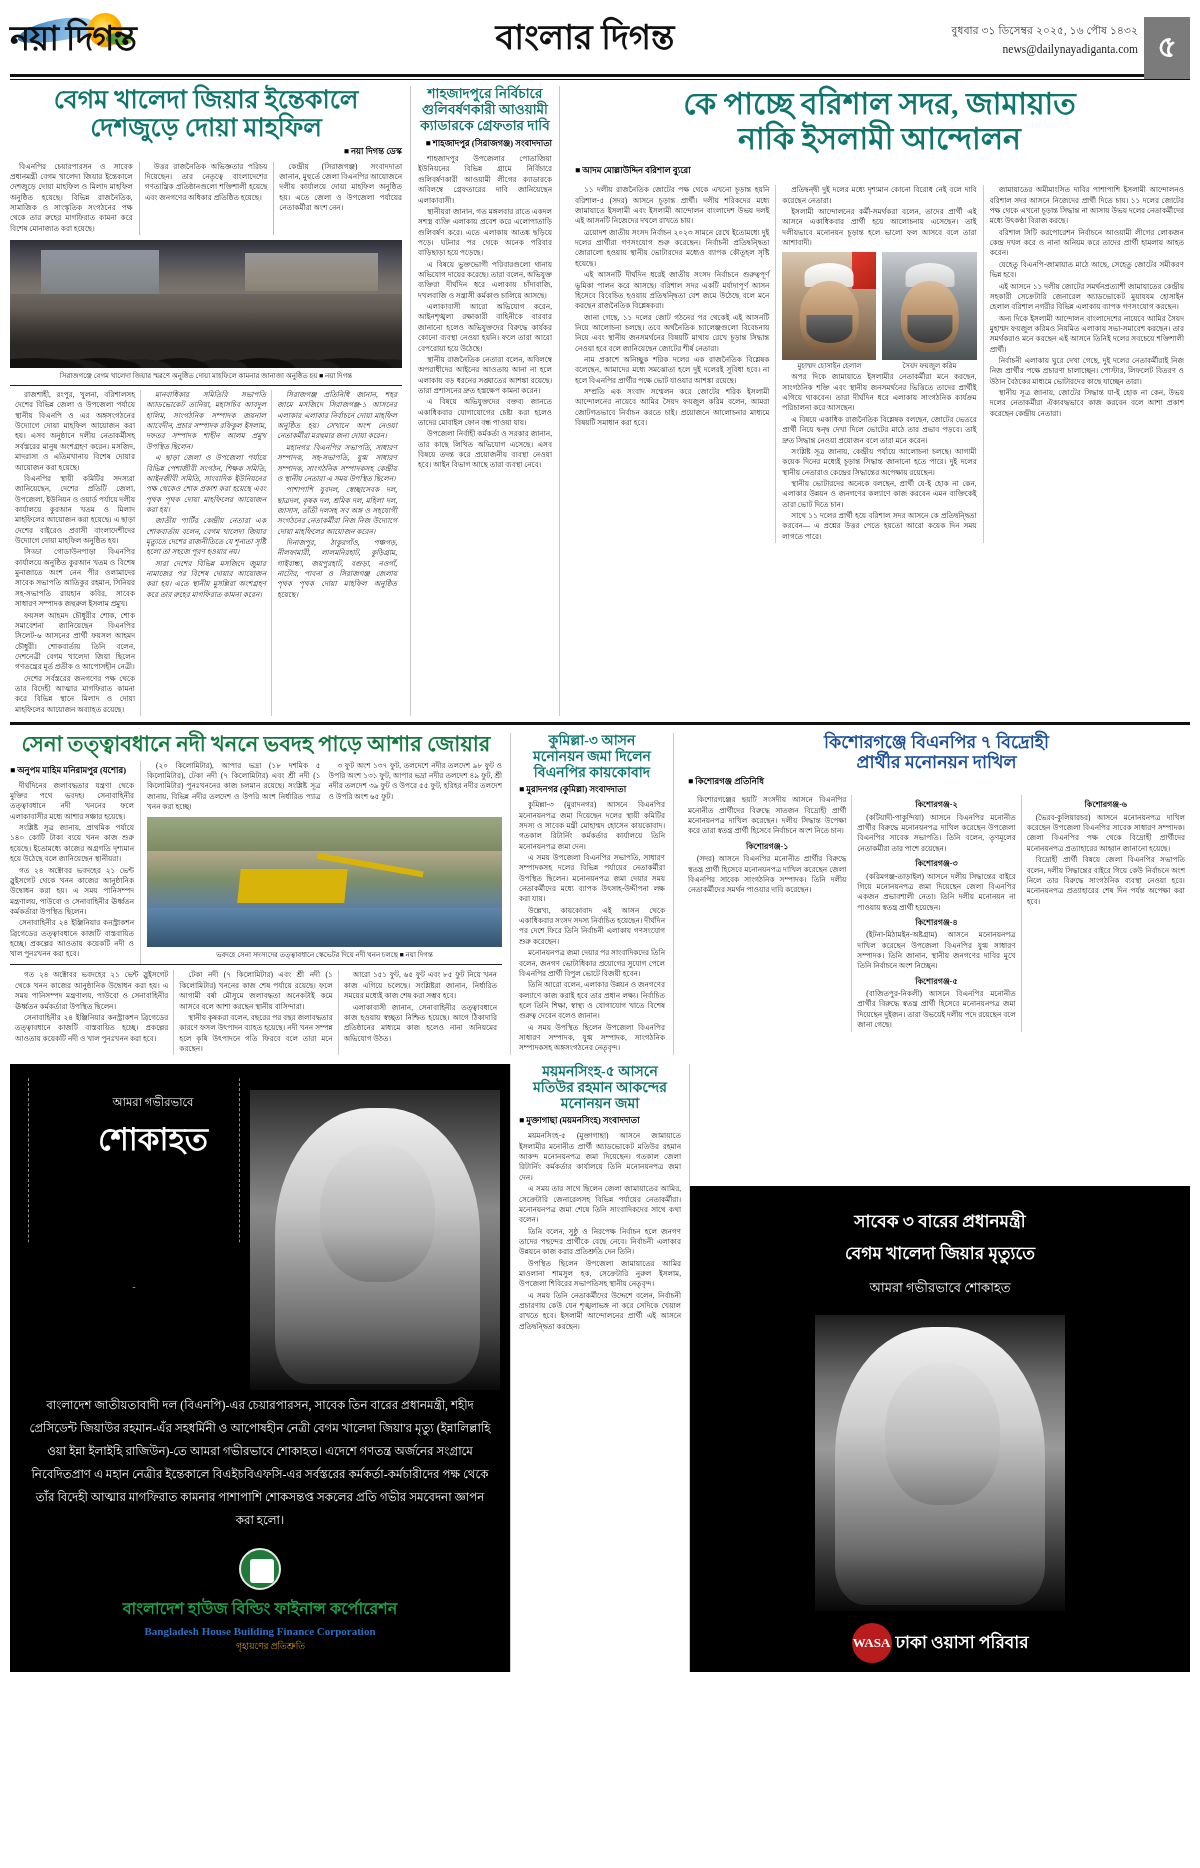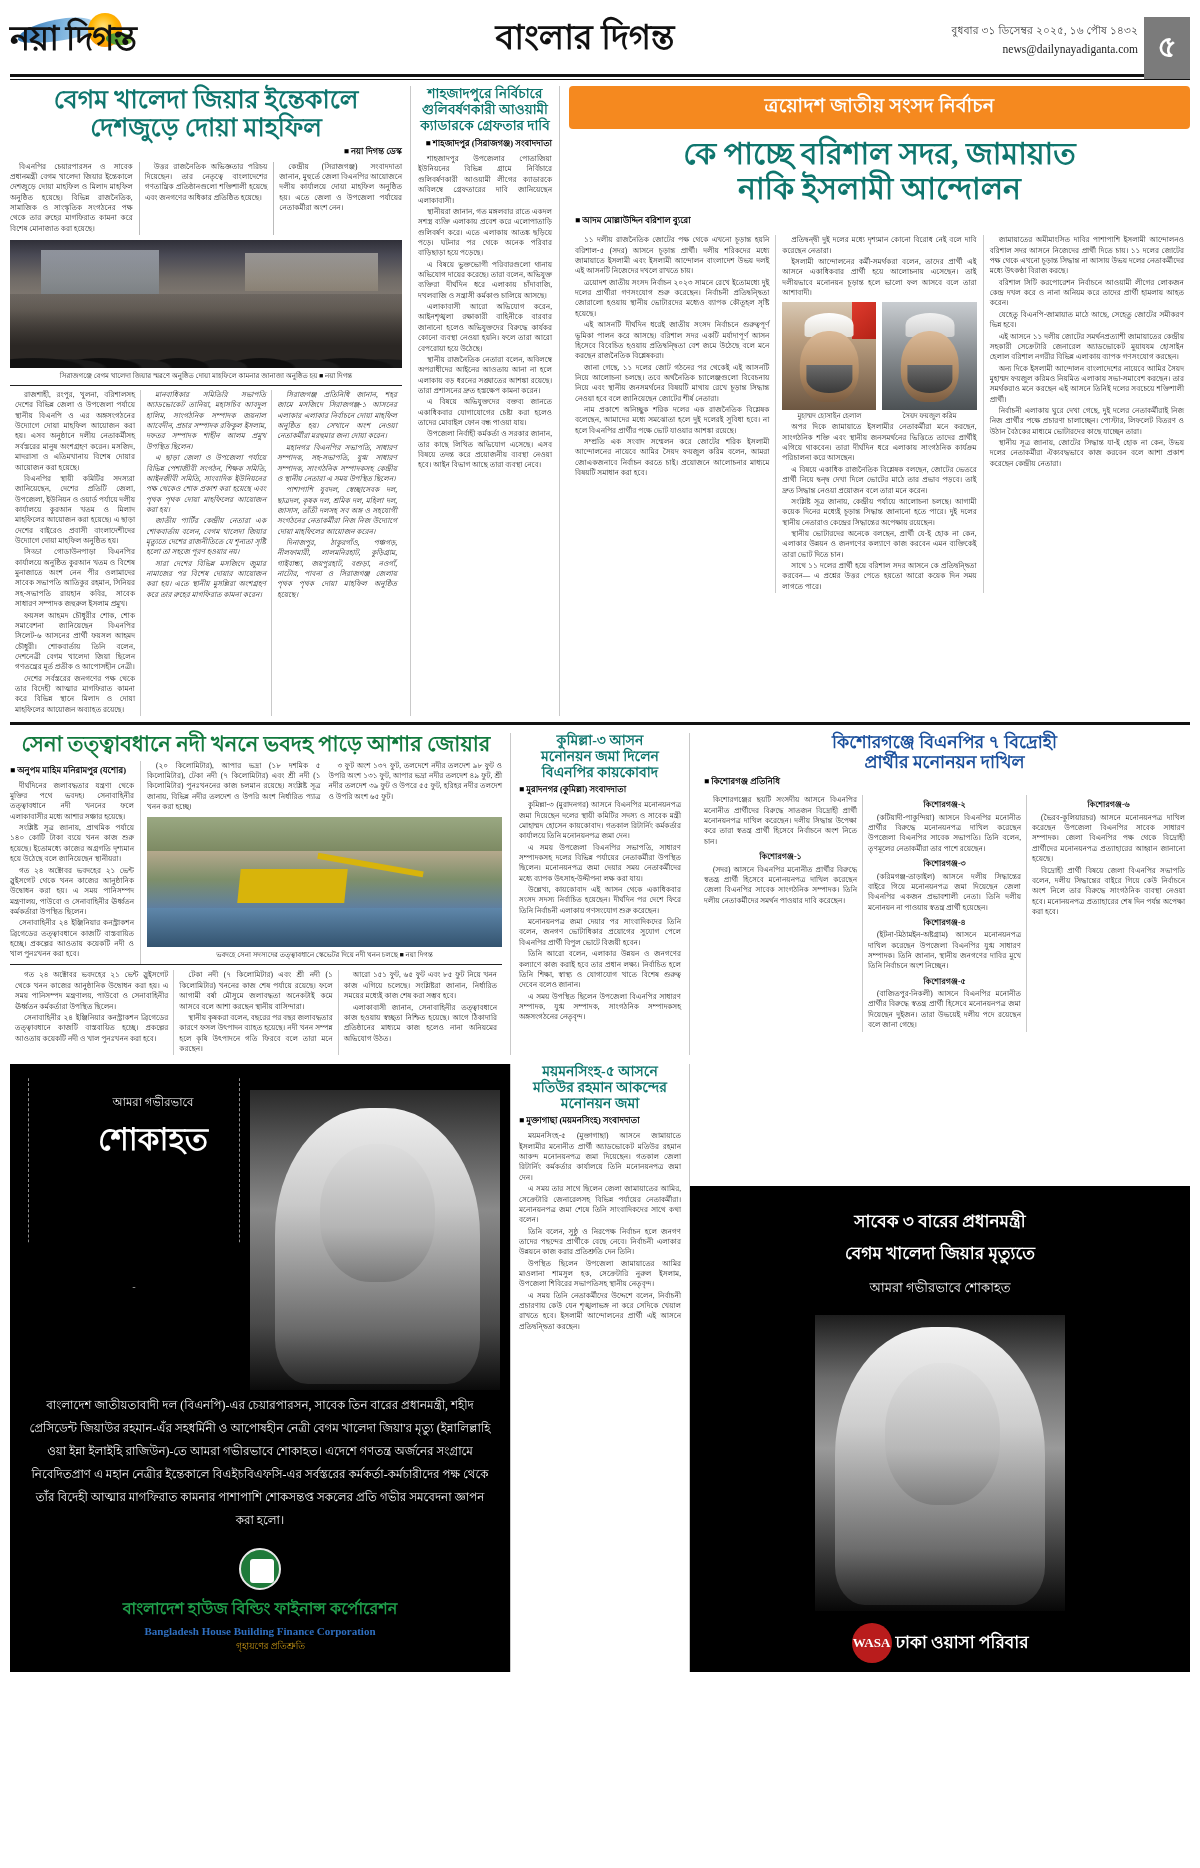--- a/index.html
+++ b/index.html
@@ -144,21 +144,21 @@
   .cand.two .ph .cap-hat{ background:linear-gradient(180deg,#f2f2f2,#cfcfcf); }
   .cand .ph .flagred{
     position:absolute; right:0; top:0; width:26%; height:34%;
     background:linear-gradient(135deg,#e12b1e 0%, #b3150c 100%); opacity:.9;
   }
   .cand .nm { font-size:7px; text-align:center; padding-top:2px; }
 
   
   .mid-region { display:flex; margin-top:8px; }
   .midL { width:500px; padding-right:8px; }
-  .midM { width:180px; padding:0 8px; border-left:1px solid #c9c9c9; border-right:1px solid #c9c9c9; }
+  .midM { width:164px; padding:0 8px; border-left:1px solid #c9c9c9; border-right:1px solid #c9c9c9; }
   .midR { flex:1; padding-left:9px; }
 
   .hl-green { color:#137a3e; font-size:21px; }
   .hl-blue  { color:#1a4f9c; font-size:17.5px; }
   .hl-plain { font-size:14px; }
 
   .photoB {
     width:100%; height:130px; margin-top:4px; position:relative; overflow:hidden;
     background:linear-gradient(180deg,#8fa3b5 0%, #b6a98d 26%, #7e8f6a 48%, #5f7fa0 70%, #4a6b8d 100%);
   }
@@ -353,33 +353,32 @@
         <p>স্থানীয়রা জানান, গত মঙ্গলবার রাতে একদল সশস্ত্র ব্যক্তি এলাকায় প্রবেশ করে এলোপাতাড়ি গুলিবর্ষণ করে। এতে এলাকায় আতঙ্ক ছড়িয়ে পড়ে। ঘটনার পর থেকে অনেক পরিবার বাড়িছাড়া হয়ে পড়েছে।</p>
         <p>এ বিষয়ে ভুক্তভোগী পরিবারগুলো থানায় অভিযোগ দায়ের করেছে। তারা বলেন, অভিযুক্ত ব্যক্তিরা দীর্ঘদিন ধরে এলাকায় চাঁদাবাজি, দখলবাজি ও সন্ত্রাসী কর্মকাণ্ড চালিয়ে আসছে।</p>
         <p>এলাকাবাসী আরো অভিযোগ করেন, আইনশৃঙ্খলা রক্ষাকারী বাহিনীকে বারবার জানানো হলেও অভিযুক্তদের বিরুদ্ধে কার্যকর কোনো ব্যবস্থা নেওয়া হয়নি। ফলে তারা আরো বেপরোয়া হয়ে উঠেছে।</p>
         <p>স্থানীয় রাজনৈতিক নেতারা বলেন, অবিলম্বে অপরাধীদের আইনের আওতায় আনা না হলে এলাকায় বড় ধরনের সঙ্ঘাতের আশঙ্কা রয়েছে। তারা প্রশাসনের দ্রুত হস্তক্ষেপ কামনা করেন।</p>
         <p>এ বিষয়ে অভিযুক্তদের বক্তব্য জানতে একাধিকবার যোগাযোগের চেষ্টা করা হলেও তাদের মোবাইল ফোন বন্ধ পাওয়া যায়।</p>
         <p>উপজেলা নির্বাহী কর্মকর্তা ও সরকার জানান, তার কাছে লিখিত অভিযোগ এসেছে। এসব বিষয়ে তদন্ত করে প্রয়োজনীয় ব্যবস্থা নেওয়া হবে। আইন বিভাগ আছে তারা ব্যবস্থা নেবে।</p>
       </div>
     </div>
 
     <div class="colC">
-      <div class="orange-band">ত্রয়োদশ জাতীয় সংসদ নির্বাচন</div>
       <div class="hl hl-c">কে পাচ্ছে বরিশাল সদর, জামায়াত</div>
       <div class="hl hl-c">নাকি ইসলামী আন্দোলন</div>
       <div class="byline" style="text-align:left; padding-left:6px; margin-top:8px;">■ আদম মোল্লাউদ্দিন বরিশাল ব্যুরো</div>
 
       <div class="colC-cols">
         <div class="body-col">
           <p>১১ দলীয় রাজনৈতিক জোটের পক্ষ থেকে এখনো চূড়ান্ত হয়নি বরিশাল-৫ (সদর) আসনে চূড়ান্ত প্রার্থী। দলীয় শরিকদের মধ্যে জামায়াতে ইসলামী এবং ইসলামী আন্দোলন বাংলাদেশ উভয় দলই এই আসনটি নিজেদের দখলে রাখতে চায়।</p>
           <p>ত্রয়োদশ জাতীয় সংসদ নির্বাচন ২০২৩ সামনে রেখে ইতোমধ্যে দুই দলের প্রার্থীরা গণসংযোগ শুরু করেছেন। নির্বাচনী প্রতিদ্বন্দ্বিতা জোরালো হওয়ায় স্থানীয় ভোটারদের মধ্যেও ব্যাপক কৌতূহল সৃষ্টি হয়েছে।</p>
           <p>এই আসনটি দীর্ঘদিন ধরেই জাতীয় সংসদ নির্বাচনে গুরুত্বপূর্ণ ভূমিকা পালন করে আসছে। বরিশাল সদর একটি মর্যাদাপূর্ণ আসন হিসেবে বিবেচিত হওয়ায় প্রতিদ্বন্দ্বিতা বেশ জমে উঠেছে বলে মনে করছেন রাজনৈতিক বিশ্লেষকরা।</p>
           <p>জানা গেছে, ১১ দলের জোট গঠনের পর থেকেই এই আসনটি নিয়ে আলোচনা চলছে। তবে অর্থনৈতিক চ্যালেঞ্জগুলো বিবেচনায় নিয়ে এবং স্থানীয় জনসমর্থনের বিষয়টি মাথায় রেখে চূড়ান্ত সিদ্ধান্ত নেওয়া হবে বলে জানিয়েছেন জোটের শীর্ষ নেতারা।</p>
           <p>নাম প্রকাশে অনিচ্ছুক শরিক দলের এক রাজনৈতিক বিশ্লেষক বলেছেন, আমাদের মধ্যে সমঝোতা হলে দুই দলেরই সুবিধা হবে। না হলে বিএনপির প্রার্থীর পক্ষে ভোট যাওয়ার আশঙ্কা রয়েছে।</p>
-          <p>সম্প্রতি এক সংবাদ সম্মেলন করে জোটের শরিক ইসলামী আন্দোলনের নায়েবে আমির সৈয়দ ফয়জুল করিম বলেন, আমরা জোএকজনাবে নির্বাচন করতে চাই। প্রয়োজনে আলোচনার মাধ্যমে বিষয়টি সমাধান করা হবে।</p>
+          <p>সম্প্রতি এক সংবাদ সম্মেলন করে জোটের শরিক ইসলামী আন্দোলনের নায়েবে আমির সৈয়দ ফয়জুল করিম বলেন, আমরা জোটগতভাবে নির্বাচন করতে চাই। প্রয়োজনে আলোচনার মাধ্যমে বিষয়টি সমাধান করা হবে।</p>
         </div>
         <div class="body-col">
           <p>প্রতিদ্বন্দ্বী দুই দলের মধ্যে দৃশ্যমান কোনো বিরোধ নেই বলে দাবি করেছেন নেতারা।</p>
           <p>ইসলামী আন্দোলনের কর্মী-সমর্থকরা বলেন, তাদের প্রার্থী এই আসনে একাধিকবার প্রার্থী হয়ে আলোচনায় এসেছেন। তাই দলীয়ভাবে মনোনয়ন চূড়ান্ত হলে ভালো ফল আসবে বলে তারা আশাবাদী।</p>
 
           <div class="cand-row">
             <div class="cand one">
               <div class="ph">
                 <div class="flagred"></div>
                 <div class="cap-hat"></div>

